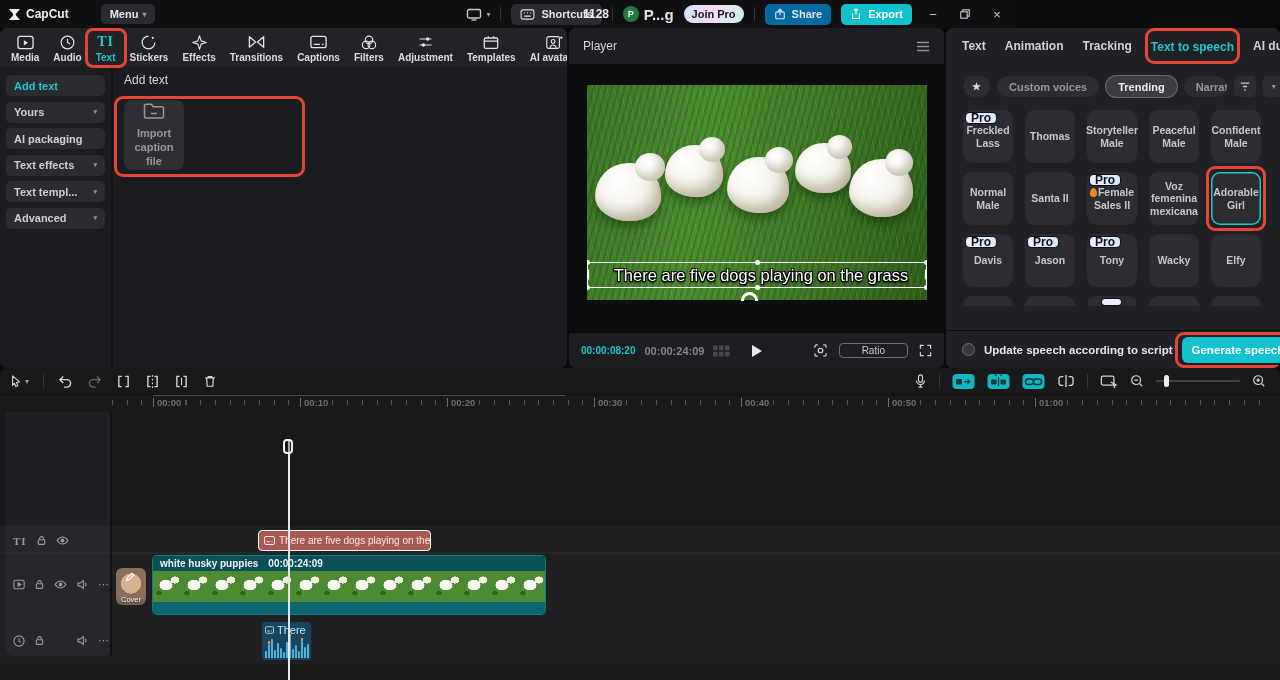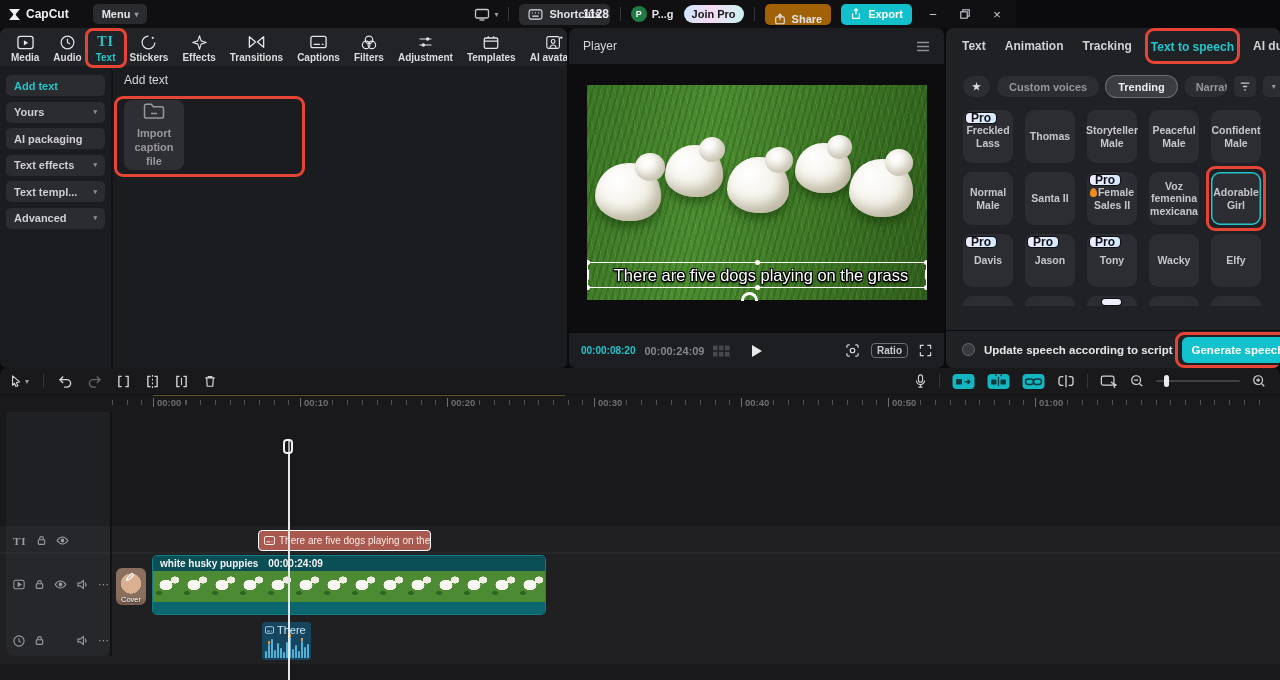--- a/index.html
+++ b/index.html
@@ -6,34 +6,34 @@
   html,body { background:#0b0b0d; }
   body { font-family:"Liberation Sans", sans-serif; width:1280px; height:680px; position:relative; overflow:hidden; color:#d5d5d8; }
   svg { display:block; }
   .ic { color:#d8d8db; }
   #app { position:absolute; inset:0; }
 
   
   .anno { position:absolute; border:3px solid var(--anno,#e64434); border-radius:9px; pointer-events:none; z-index:40; }
 
   
-  #titlebar { position:absolute; left:0; top:0; width:1016px; height:28px; background:#101013; display:flex; align-items:center; padding:0 8px; gap:0; z-index:30; }
+  #titlebar { position:absolute; left:0; top:0; width:1016px; height:28px; background:#101013; display:flex; align-items:center; padding:0 8px; gap:8px; z-index:30; }
   .logo-wrap { display:flex; align-items:center; gap:5px; }
   .logo-text { font-size:12px; font-weight:700; color:#f0f0f2; }
   .menu-pill { display:flex; align-items:center; gap:4px; background:#2a2b2f; border-radius:5px; height:20px; padding:0 9px; font-size:11px; font-weight:700; color:#e6e6e8; margin-left:24px; }
   .caret { font-size:8px; color:#9a9a9f; }
   #doc-title { position:absolute; left:583px; top:7px; font-size:12px; font-weight:700; color:#ededef; }
   .tb-right { margin-left:auto; display:flex; align-items:center; gap:10px; }
   .tb-sep { width:1px; height:14px; background:#333338; }
   .tb-btn { display:flex; align-items:center; gap:6px; height:21px; padding:0 9px; border-radius:5px; background:#2a2b2f; font-size:11px; font-weight:700; color:#e3e3e6; }
   .display-btn { display:flex; align-items:center; gap:4px; color:#c9c9cd; }
   .avatar { width:16px; height:16px; border-radius:50%; background:#1f7a43; color:#fff; font-size:9px; font-weight:700; display:flex; align-items:center; justify-content:center; }
-  .account-name { font-size:11px; font-weight:700; color:#e3e3e6; }
+  .account-name { font-size:15px; font-weight:700; color:#e3e3e6; }
   .joinpro { height:18px; padding:0 8px; border-radius:9px; background:linear-gradient(100deg,#cfe6ff,#f6d9f3 45%,#c9f3ef); color:#15151a; font-size:11px; font-weight:800; display:flex; align-items:center; }
-  .share-btn { background:#a16207;align-items:flex-end; }
+  .share-btn { background:#0369a1; }
   .export-btn { background:#12c0cc; color:#ffffff; }
   .win-btn { width:22px; display:flex; align-items:center; justify-content:center; color:#cfcfd3; font-size:13px; }
 
   
   .panel { position:absolute; background:#1d1e21; border-radius:7px; overflow:hidden; }
 
   
   #left-panel { left:0; top:28px; width:567px; height:340px; background:#1b1c1f; }
   #tools-row { height:38px; background:#222327; display:flex; align-items:flex-start; padding:3px 2px 0 4px; }
   .tool { position:relative; display:flex; flex-direction:column; align-items:center; gap:1px; padding:2px 7px; }
@@ -68,21 +68,21 @@
   #caption-text { font-size:16.5px; color:#ffffff; white-space:nowrap; text-shadow:-1px -1px 0 #000, 1px -1px 0 #000, -1px 1px 0 #000, 1px 1px 0 #000, 0 2px 2px #000;margin-left:8px; }
   .handle { position:absolute; background:#ffffff; border-radius:3px; z-index:6; }
   .h-dot { width:5px; height:5px; border-radius:50%; }
   .h-bar { width:3.5px; height:11px; }
   #collapse-arc { position:absolute; left:172px; top:228px; width:17px; height:9px; border:3px solid #fff; border-bottom:none; border-radius:10px 10px 0 0; z-index:5; }
   #player-controls { position:absolute; left:0; right:0; bottom:0; height:36px; background:#1d1e22; border-top:1px solid #0a0a0c; display:flex; align-items:center; padding:0 12px; gap:9px; }
   .time-cur { font-size:10px; font-weight:700; color:var(--accent); }
   .time-total { font-size:11px; font-weight:700; color:#85858a; }
   #play-btn { position:absolute; left:50%; margin-left:-5px; width:0; height:0; border-left:10px solid #e8e8ea; border-top:6.5px solid transparent; border-bottom:6.5px solid transparent; }
   .pc-right { margin-left:auto; display:flex; align-items:center; gap:11px; }
-  .ratio-pill { border:1px solid #6d6d72; border-radius:4px; padding:1px 5px; font-size:10px; font-weight:700; color:#cbcbce; }
+  .ratio-pill { border:1px solid #6d6d72; border-radius:4px; padding:1px 22px; font-size:10px; font-weight:400; color:#cbcbce; }
 
   
   #right-panel { left:946px; top:28px; width:334px; height:340px; background:#202125; }
   #rp-tabs { height:36px; display:flex; align-items:center; padding:0 0 0 16px; gap:19px; overflow:hidden; }
   .tab { font-size:12px; font-weight:700; color:#d2d2d5; white-space:nowrap; }
   .tab-wrap { position:relative; }
   .tab.active { color:var(--accent); }
   .tab.clipped { width:30px; overflow:hidden; }
   .anno-tab { inset:-9px -6px; }
   #filter-row { display:flex; align-items:center; gap:7px; padding:12px 8px 0 17px; }

